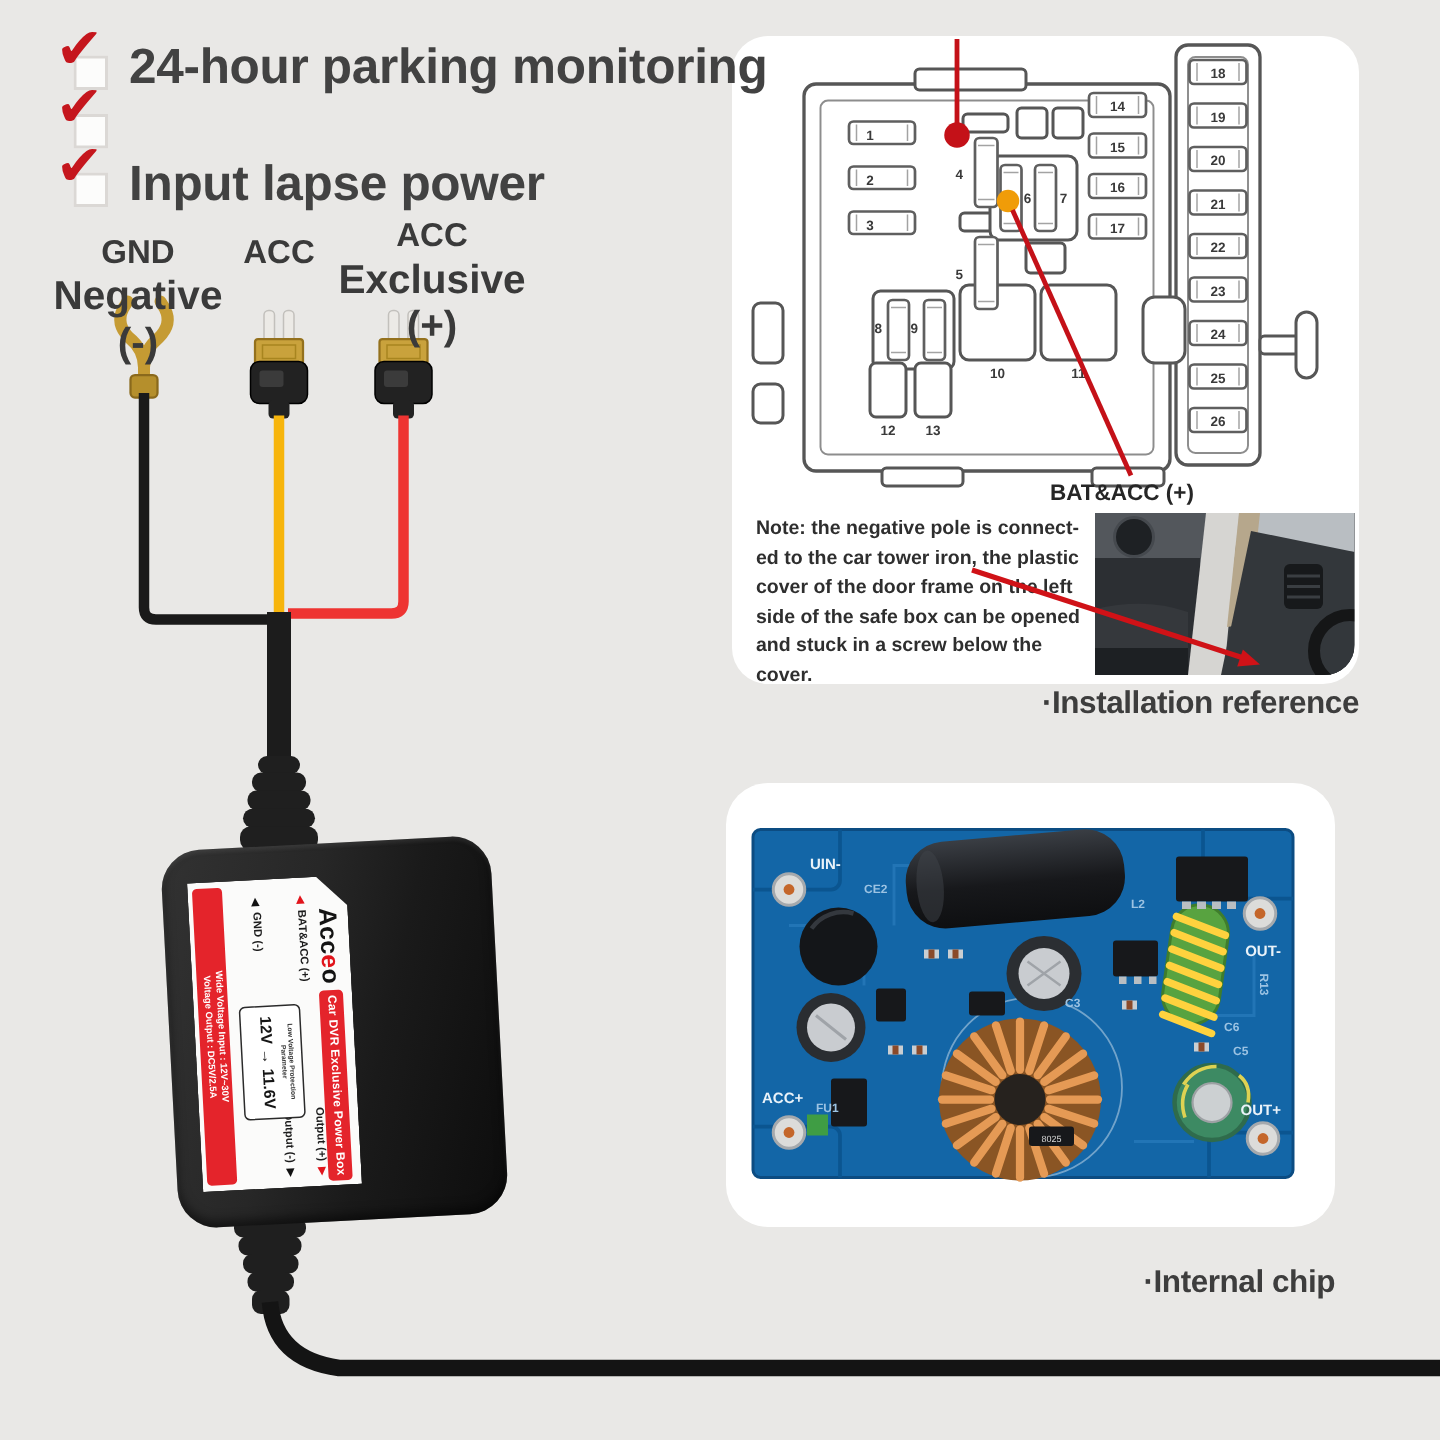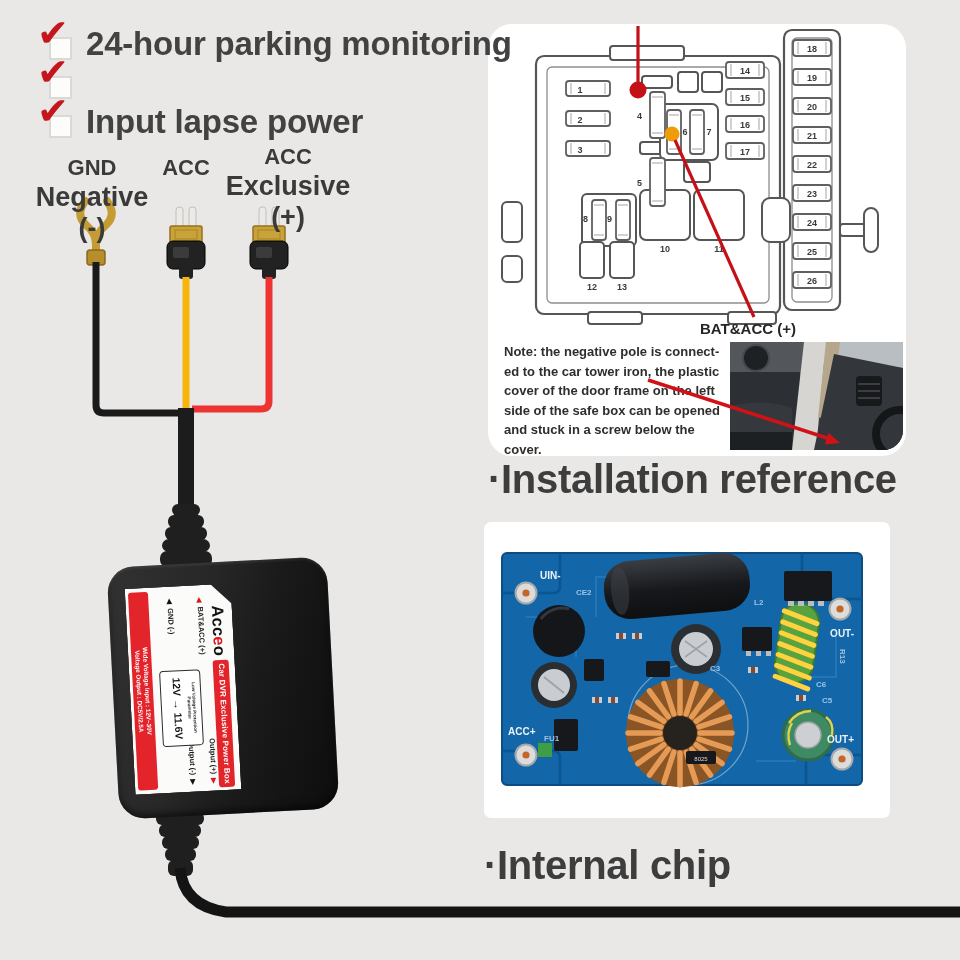--- a/index.html
+++ b/index.html
@@ -51,22 +51,22 @@
   .prot-box{position:absolute;left:84px;top:35px;width:74px;height:39px;border:1.6px solid #2b2b2b;
             border-radius:4px;text-align:center;overflow:hidden;background:#fff;}
   .prot-title{font-size:4.6px;font-weight:700;color:#333;margin-top:4px;}
   .prot-value{font-size:10.5px;font-weight:700;color:#151515;margin-top:3px;}
   .spec-strip{position:absolute;left:4px;right:4px;bottom:3px;height:18px;background:#e4242b;border-radius:3px;
               color:#fff;text-align:center;font-weight:700;font-size:6.3px;line-height:1.32;padding-top:2px;}
 
   
   .card{position:absolute;background:#ffffff;z-index:2;}
   #card1{left:488px;top:24px;width:418px;height:432px;border-radius:24px;}
-  #card2{left:484px;top:522px;width:406px;height:296px;border-radius:7px;}
-  .heading{position:absolute;color:#3d3d3d;font-size:40px;font-weight:700;text-align:left;
+  #card2{left:484px;top:522px;width:406px;height:296px;border-radius:28px;}
+  .heading{position:absolute;color:#3d3d3d;font-size:21px;font-weight:700;text-align:right;
            letter-spacing:-0.3px;z-index:2;}
   #h-install{left:488px;top:457px;width:418px;}
   #h-chip{left:484px;top:843px;width:406px;}
 
   .fuse-svg{position:absolute;left:0;top:2px;}
   .fnum{font-size:9px;font-weight:700;fill:#3a3a3a;font-family:"Liberation Sans","DejaVu Sans",sans-serif;}
   .batacc{position:absolute;left:140px;top:296px;width:240px;text-align:center;
           font-size:15px;font-weight:700;color:#262626;}
   .note{position:absolute;left:16px;top:318px;width:226px;margin:0;
         font-size:13px;line-height:1.5;font-weight:700;color:#2e2e2e;}

